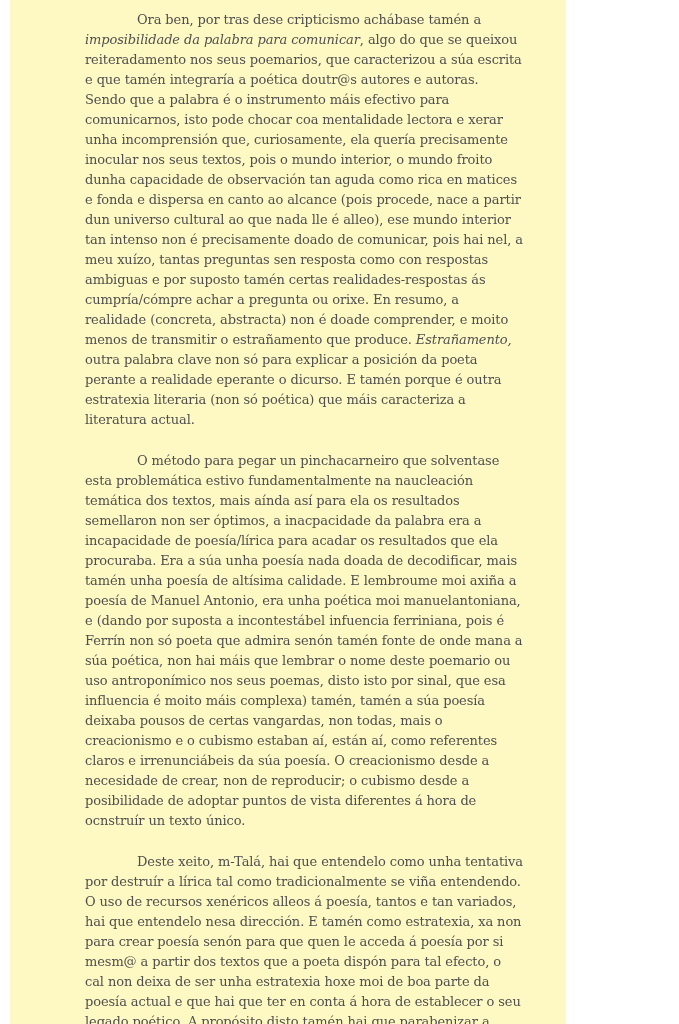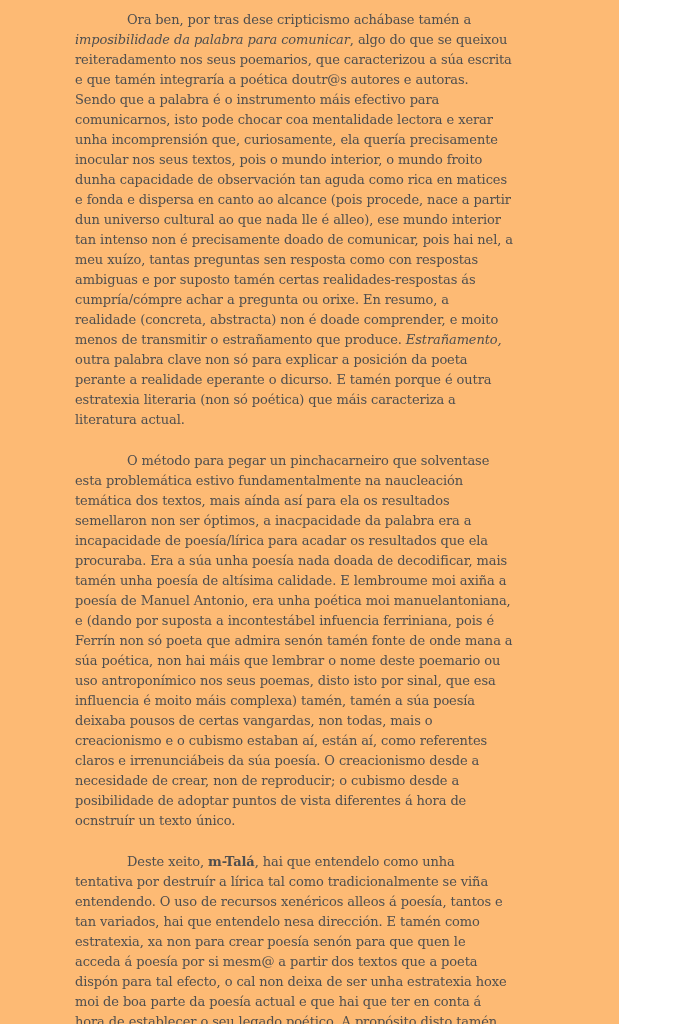--- a/index.html
+++ b/index.html
@@ -9,46 +9,46 @@
   }
   body {
     width: 679px;
     height: 1024px;
     overflow: hidden;
     position: relative;
     font-family: "DejaVu Serif", serif;
   }
   .page {
     position: absolute;
-    left: 0;
+    left: 10px;
     top: 0;
-    width: 619px;
+    width: 556px;
     height: 1024px;
-    background: #fdba74;
+    background: #fef9c3;
   }
   .article {
     position: absolute;
     left: 75px;
     top: 10px;
     width: 438px;
     color: #4f4f4f;
     font-size: 13px;
     line-height: 20px;
     letter-spacing: -0.1px;
     text-align: left;
   }
   .article p {
     margin: 0 0 21px 0;
     text-indent: 52px;
   }
   .article p:last-child {
     margin-bottom: 0;
   }
   .run-i { font-style: italic; }
-  .run-b { font-weight: 700; }
+  .run-b { font-weight: 400; }
 </style>
 </head>
 <body>
 
 <main class="page">
   <article class="article" id="article-body" style="color: rgb(79, 79, 79);">
       <p><span>Ora ben, por tras dese cripticismo achábase tamén a </span><span class="run-i">imposibilidade da palabra para comunicar</span><span>, algo do que se queixou reiteradamento nos seus poemarios, que caracterizou a súa escrita e que tamén integraría a poética doutr@s autores e autoras. Sendo que a palabra é o instrumento máis efectivo para comunicarnos, isto pode chocar coa mentalidade lectora e xerar unha incomprensión que, curiosamente, ela quería precisamente inocular nos seus textos, pois o mundo interior, o mundo froito dunha capacidade de observación tan aguda como rica en matices e fonda e dispersa en canto ao alcance (pois procede, nace a partir dun universo cultural ao que nada lle é alleo), ese mundo interior tan intenso non é precisamente doado de comunicar, pois hai nel, a meu xuízo, tantas preguntas sen resposta como con respostas ambiguas e por suposto tamén certas realidades-respostas ás cumpría/cómpre achar a pregunta ou orixe. En resumo, a realidade (concreta, abstracta) non é doade comprender, e moito menos de transmitir o estrañamento que produce. </span><span class="run-i">Estrañamento,</span><span> outra palabra clave non só para explicar a posición da poeta perante a realidade eperante o dicurso. E tamén porque é outra estratexia literaria (non só poética) que máis caracteriza a literatura actual.</span></p>
       <p><span>O método para pegar un pinchacarneiro que solventase esta problemática estivo fundamentalmente na naucleación temática dos textos, mais aínda así para ela os resultados semellaron non ser óptimos, a inacpacidade da palabra era a incapacidade de poesía/lírica para acadar os resultados que ela procuraba. Era a súa unha poesía nada doada de decodificar, mais tamén unha poesía de altísima calidade. E lembroume moi axiña a poesía de Manuel Antonio, era unha poética moi manuelantoniana, e (dando por suposta a incontestábel infuencia ferriniana, pois é Ferrín non só poeta que admira senón tamén fonte de onde mana a súa poética, non hai máis que lembrar o nome deste poemario ou uso antroponímico nos seus  poemas, disto isto por sinal, que esa influencia é moito máis complexa) tamén, tamén a súa poesía deixaba pousos de certas vangardas, non todas, mais o creacionismo e o cubismo estaban aí, están aí, como referentes claros e irrenunciábeis da súa poesía. O creacionismo desde a necesidade de crear, non de reproducir; o cubismo desde a posibilidade de adoptar puntos de vista diferentes á hora de ocnstruír un texto único.</span></p>
       <p><span>Deste xeito, </span><span class="run-b">m-Talá</span><span>, hai que entendelo como unha tentativa por destruír a lírica tal como tradicionalmente se viña entendendo. O uso de recursos xenéricos alleos á poesía, tantos e tan variados, hai que entendelo nesa dirección. E tamén como estratexia, xa non para crear poesía senón para que quen le acceda á poesía por si mesm@ a partir dos textos que a poeta dispón para tal efecto, o cal non deixa de ser unha estratexia hoxe moi de boa parte da poesía actual e que hai que ter en conta á hora de establecer o seu legado poético. A propósito disto tamén hai que parabenizar a excelente edición feita por Carlos Lema, que nos permite observar con clareza o ritmo discursivo precisamente naqueles casos onde Chus máis rachaba o que viña sendo o instrumento definitorio da poesía máis fiábel, unha vez que a rima e o cómputo silábico deixaran de ser isignias poéticas...o ritmo, referímonos ao ritmo. Mais non se trataba de destruír por destruír, dinamitar sen outro propósito que a destrución. Nin tampouco era unha </span></p>
     </article>

